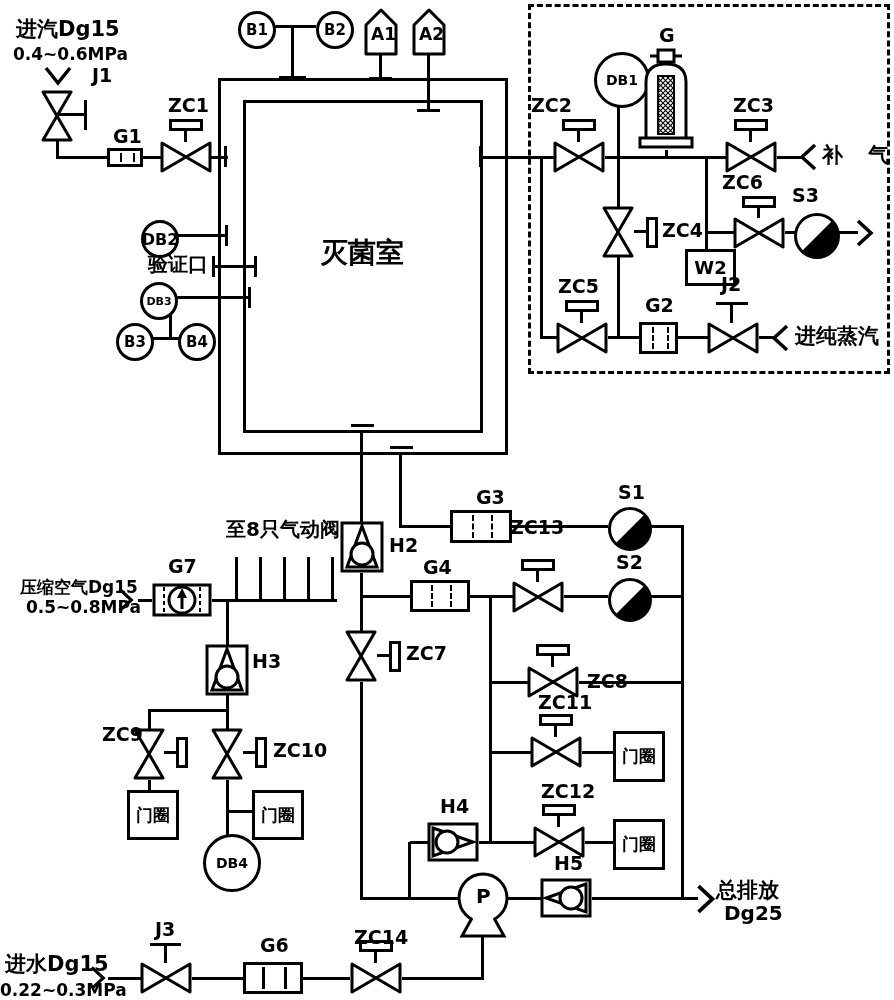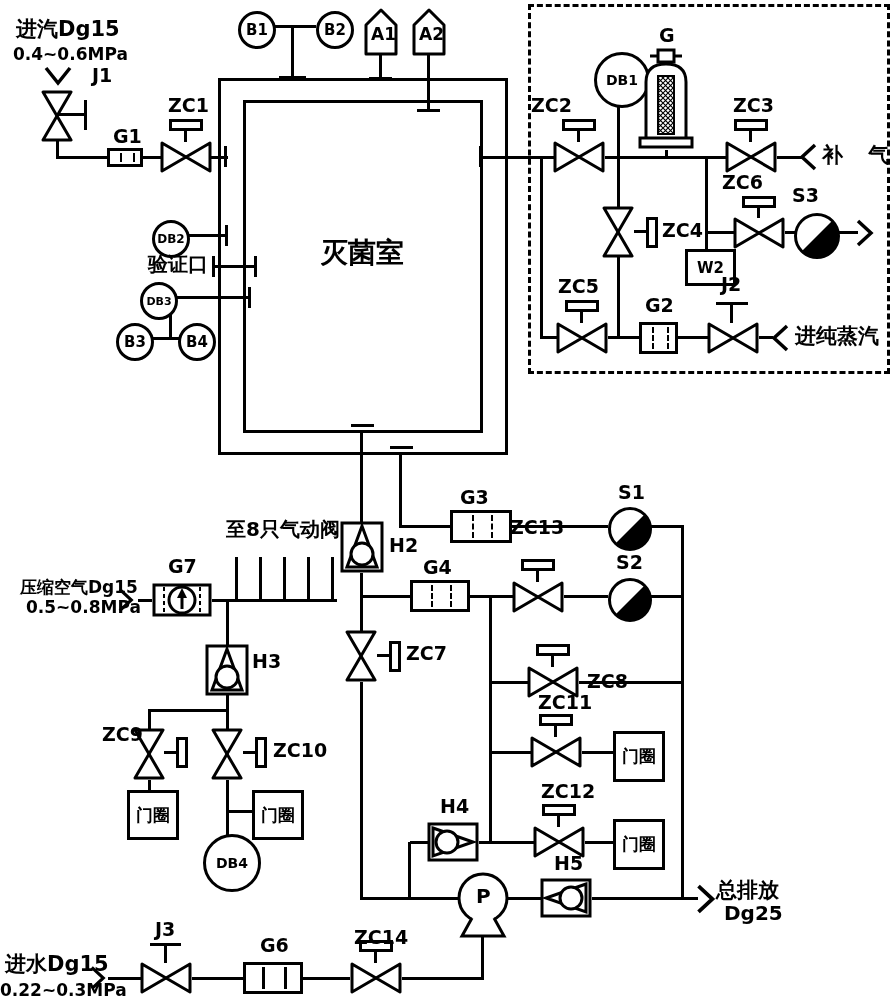--- a/index.html
+++ b/index.html
@@ -229,21 +229,21 @@
       <div class="fd" style="left:23px"></div>
     </div>
   <div class="lbl" style="left:113px;top:127px">G1</div>
   <svg class="abs" style="left:160px;top:141px" width="52" height="32">
       <use href="#vh"></use>
     </svg>
   <div class="acth" style="left:169px;top:119px"></div>
   <div class="vl" style="left:184px;top:130px;height:12px"></div>
   <div class="lbl" style="left:168px;top:96px">ZC1</div>
 
-  <div class="inst" style="left:152px;top:220px;width:32px;height:32px;font-size:12px">
+  <div class="inst" style="left:141px;top:220px;width:32px;height:32px;font-size:16px">
       <span>DB2</span>
     </div>
   <div class="lbl cjk" style="left:148px;top:254px;font-size:20px">验证口</div>
   <div class="inst" style="left:140px;top:282px;width:32px;height:32px;font-size:11px">
       <span>DB3</span>
     </div>
   <div class="inst" style="left:116px;top:323px;width:32px;height:32px;font-size:15px">
       <span>B3</span>
     </div>
   <div class="inst" style="left:178px;top:323px;width:32px;height:32px;font-size:15px">
@@ -277,21 +277,21 @@
       <use href="#vh"></use>
     </svg>
   <div class="acth" style="left:742px;top:196px"></div>
   <div class="vl" style="left:757px;top:207px;height:11px"></div>
   <div class="lbl" style="left:722px;top:173px">ZC6</div>
   <div class="strap" style="left:794px;top:213px;width:40px;height:40px"></div>
   <div class="lbl" style="left:792px;top:186px">S3</div>
   <svg class="abs" style="left:856px;top:219px" width="18" height="28">
       <use href="#arrr"></use>
     </svg>
-  <div class="sqbox" style="left:685px;top:249px;width:45px;height:31px;font-size:15px">
+  <div class="sqbox" style="left:685px;top:249px;width:45px;height:31px;font-size:18px">
       <span>W2</span>
     </div>
   <svg class="abs" style="left:602px;top:206px" width="32" height="52">
       <use href="#vv"></use>
     </svg>
   <div class="actv" style="left:646px;top:217px"></div>
   <div class="hl" style="left:634px;top:230px;width:14px"></div>
   <div class="lbl" style="left:662px;top:221px">ZC4</div>
   <svg class="abs" style="left:556px;top:322px" width="52" height="32">
       <use href="#vh"></use>
@@ -310,21 +310,21 @@
   <div class="lbl" style="left:721px;top:275px">J2</div>
   <svg class="abs" style="left:771px;top:324px" width="18" height="28">
       <use href="#arrl"></use>
     </svg>
   <div class="lbl cjk" style="left:795px;top:325px;font-size:21px">进纯蒸汽</div>
 
   <div class="filt" style="left:450px;top:510px;width:62px;height:33px">
       <div class="fd" style="left:19px"></div>
       <div class="fd" style="left:38px"></div>
     </div>
-  <div class="lbl" style="left:460px;top:488px">G3</div>
+  <div class="lbl" style="left:476px;top:488px">G3</div>
   <div class="strap" style="left:608px;top:507px;width:38px;height:38px"></div>
   <div class="lbl" style="left:618px;top:483px">S1</div>
   <svg class="abs" style="left:340px;top:521px" width="44" height="52">
       <use href="#chkup"></use>
     </svg>
   <div class="lbl" style="left:389px;top:536px">H2</div>
   <div class="filt" style="left:410px;top:580px;width:60px;height:32px">
       <div class="fd" style="left:18px"></div>
       <div class="fd" style="left:37px"></div>
     </div>

